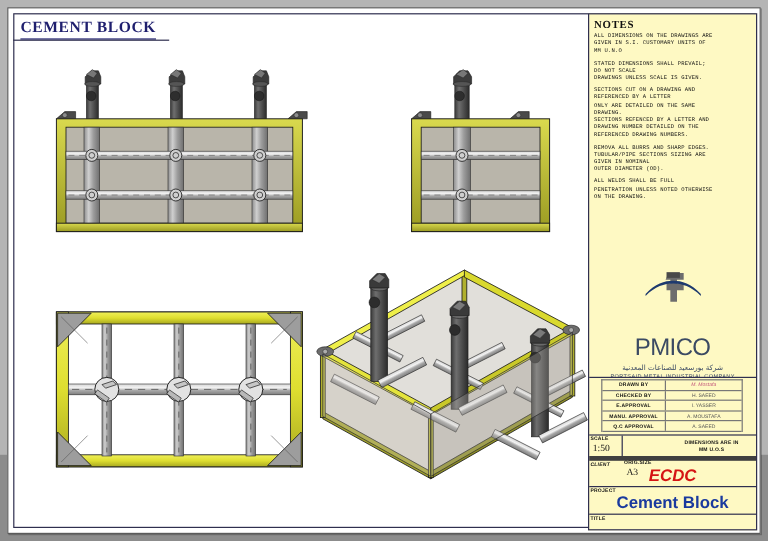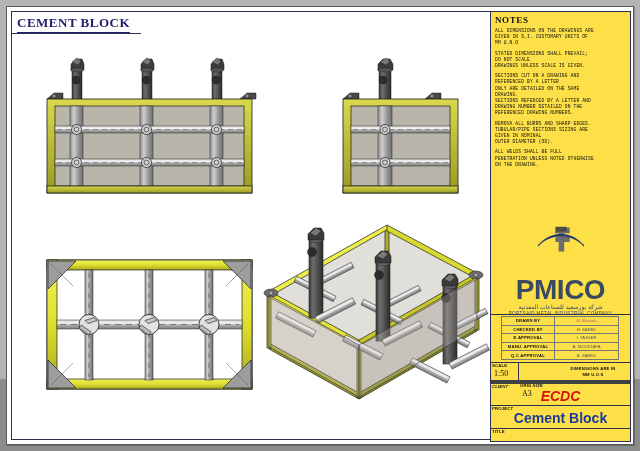--- a/index.html
+++ b/index.html
@@ -22,35 +22,35 @@
             letter-spacing:.5px;
             border-bottom:1.5px solid #1f1f6e;padding-bottom:1px;}
   #titlerule{position:absolute;left:4px;top:26px;width:130px;height:1px;
              background:#2f2f4f;}
 
   
   #canvas{position:absolute;left:0;top:0;width:628px;height:439px;}
 
   
   #rightpanel{position:absolute;left:483px;top:4px;width:141px;height:431px;
-              border:1px solid #2f2f4f;box-sizing:border-box;background:#fde047;}
+              border:1px solid #2f2f4f;box-sizing:border-box;background:#fef9c3;}
   #notesbox{position:absolute;left:4px;top:3px;width:131px;height:200px;}
   #notestitle{font-family:"Liberation Serif",serif;font-size:9px;
               font-weight:bold;letter-spacing:.6px;color:#111;margin-bottom:3px;}
   .note-p{font-family:"Liberation Mono","DejaVu Sans Mono",monospace;
           font-size:4.6px;line-height:6.2px;color:#111;margin:0 0 4px 0;
           letter-spacing:.15px;white-space:pre-line;}
 
   
   #logobox{position:absolute;left:0;top:212px;width:139px;height:92px;
            display:flex;flex-direction:column;align-items:center;
            justify-content:flex-start;}
   #logomark{position:relative;width:62px;height:34px;margin-top:2px;}
-  #pmicotext{font-family:"Liberation Sans",sans-serif;font-weight:bold;
-             font-size:28px;color:#3b4a63;letter-spacing:-.5px;line-height:24px;margin-top:25px;}
+  #pmicotext{font-family:"Liberation Sans",sans-serif;font-weight:normal;
+             font-size:20px;color:#3b4a63;letter-spacing:-.5px;line-height:24px;margin-top:25px;}
   #arabic{font-size:6px;color:#3b4a63;letter-spacing:.2px;margin-top:1px;
           font-family:"DejaVu Sans",sans-serif;}
   #engname{font-size:4.6px;color:#3b4a63;letter-spacing:.35px;margin-top:1px;
            font-family:"Liberation Sans",sans-serif;}
 
   
   #tblock{position:absolute;left:0;top:302px;width:139px;height:129px;
           border-top:1px solid #2f2f4f;box-sizing:border-box;}
   .approw{display:flex;height:7.6px;border-bottom:1px solid #777;}
   .approw .k{width:52px;border-right:1px solid #777;

